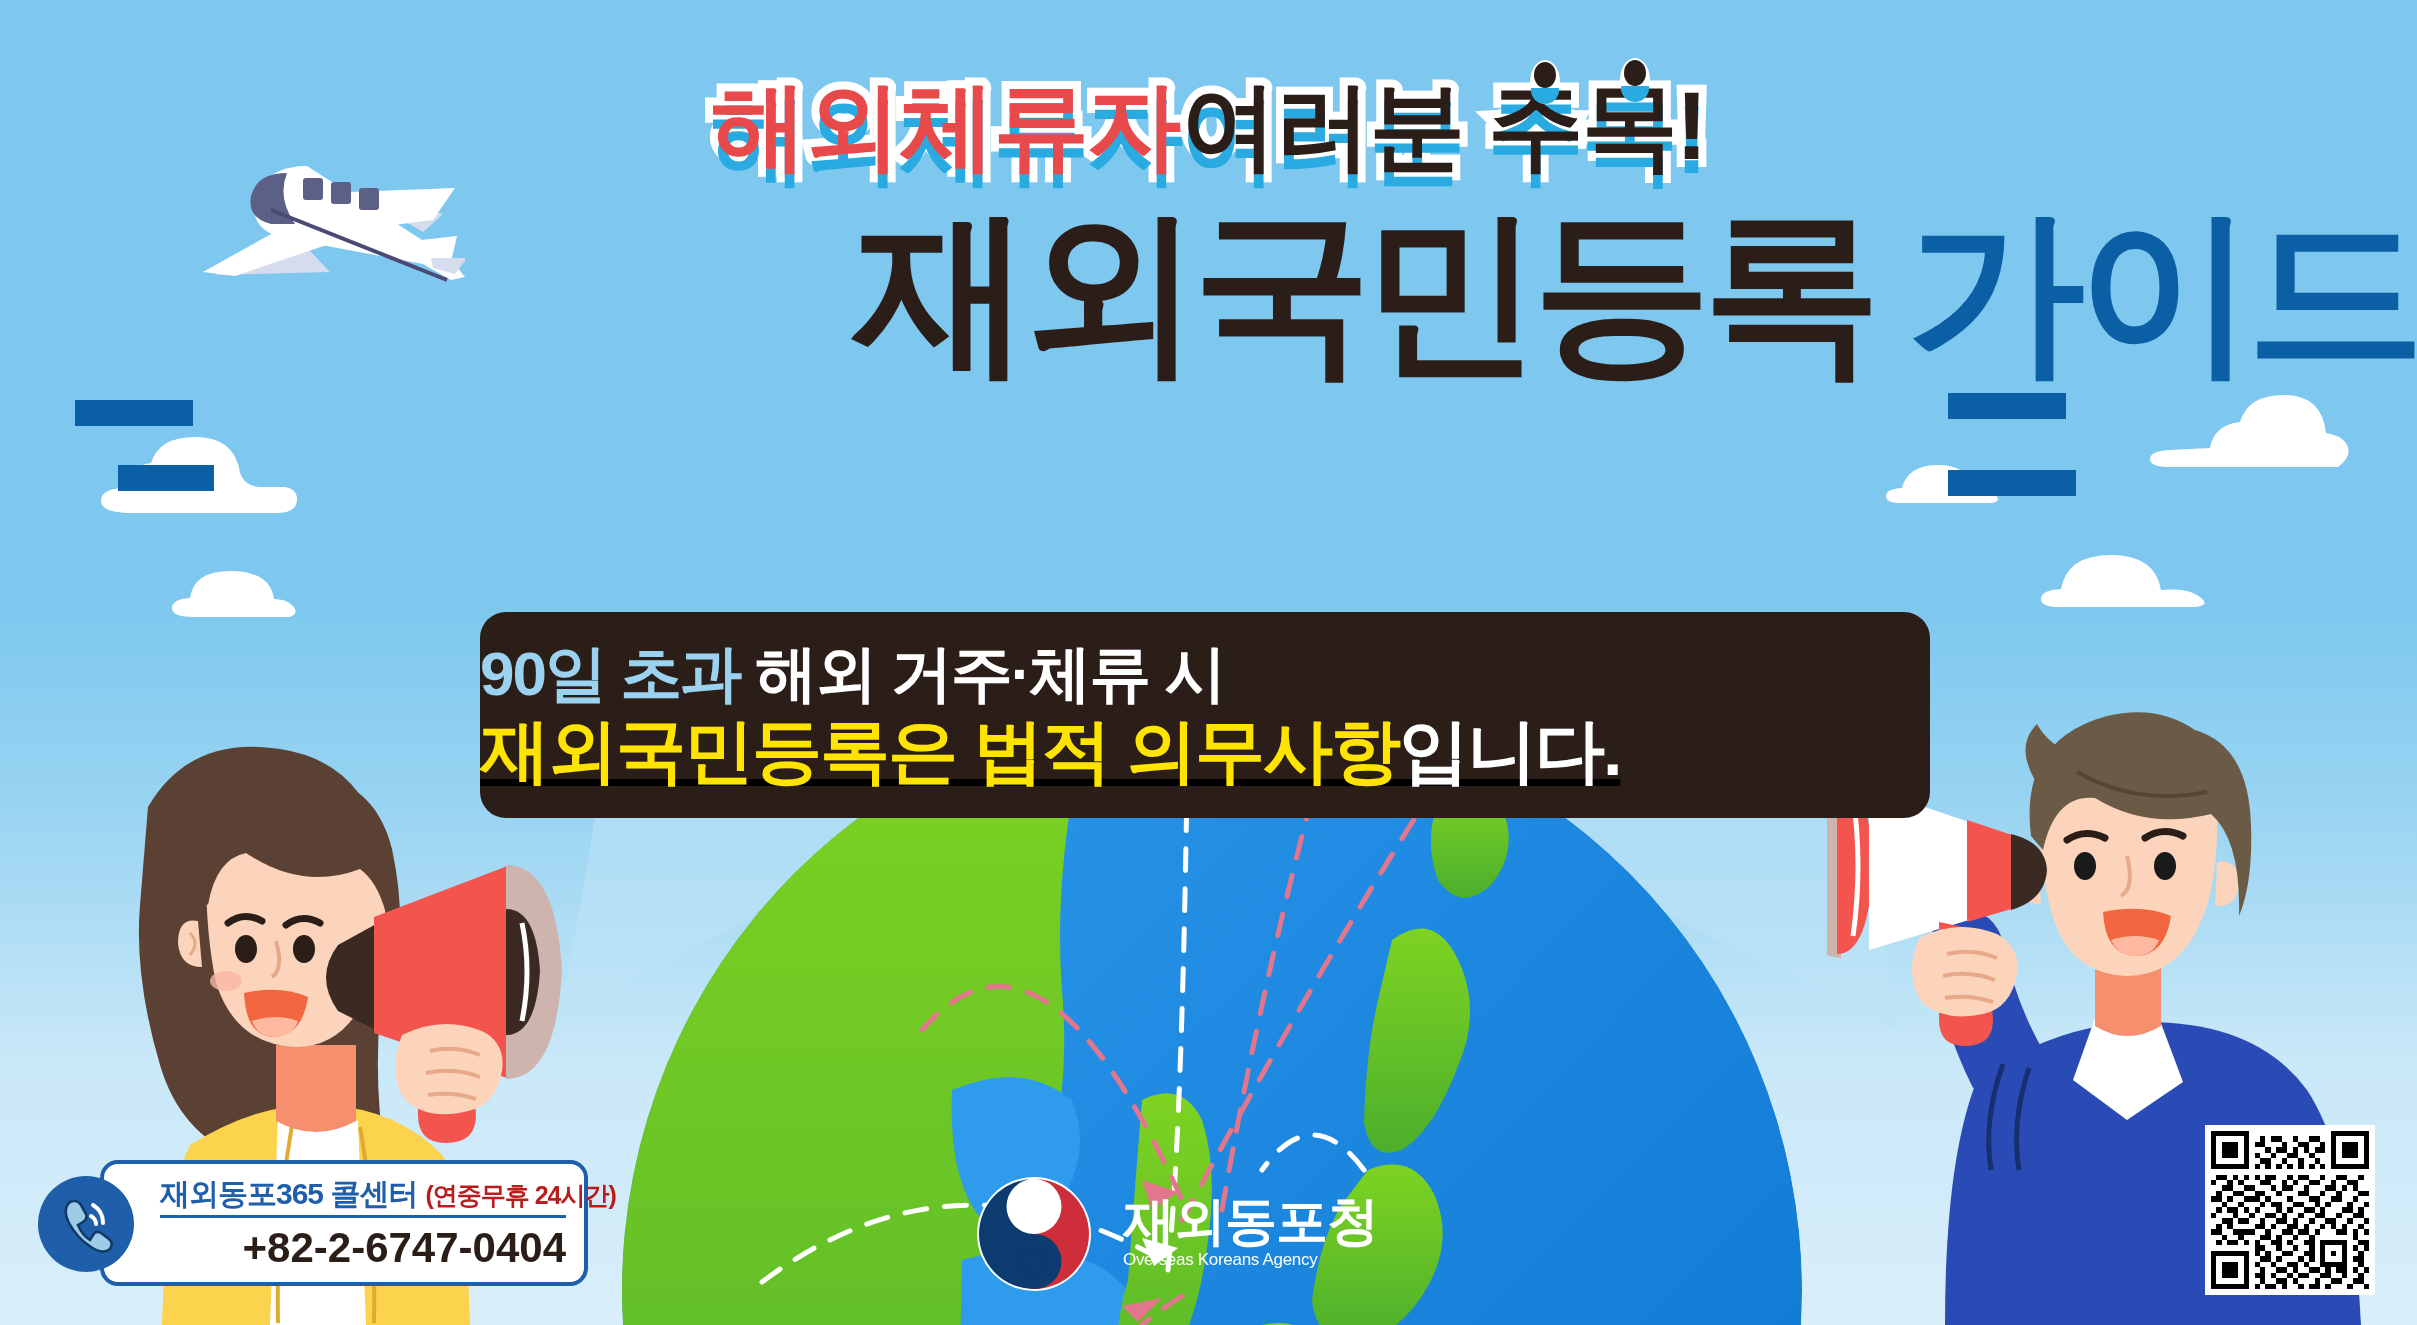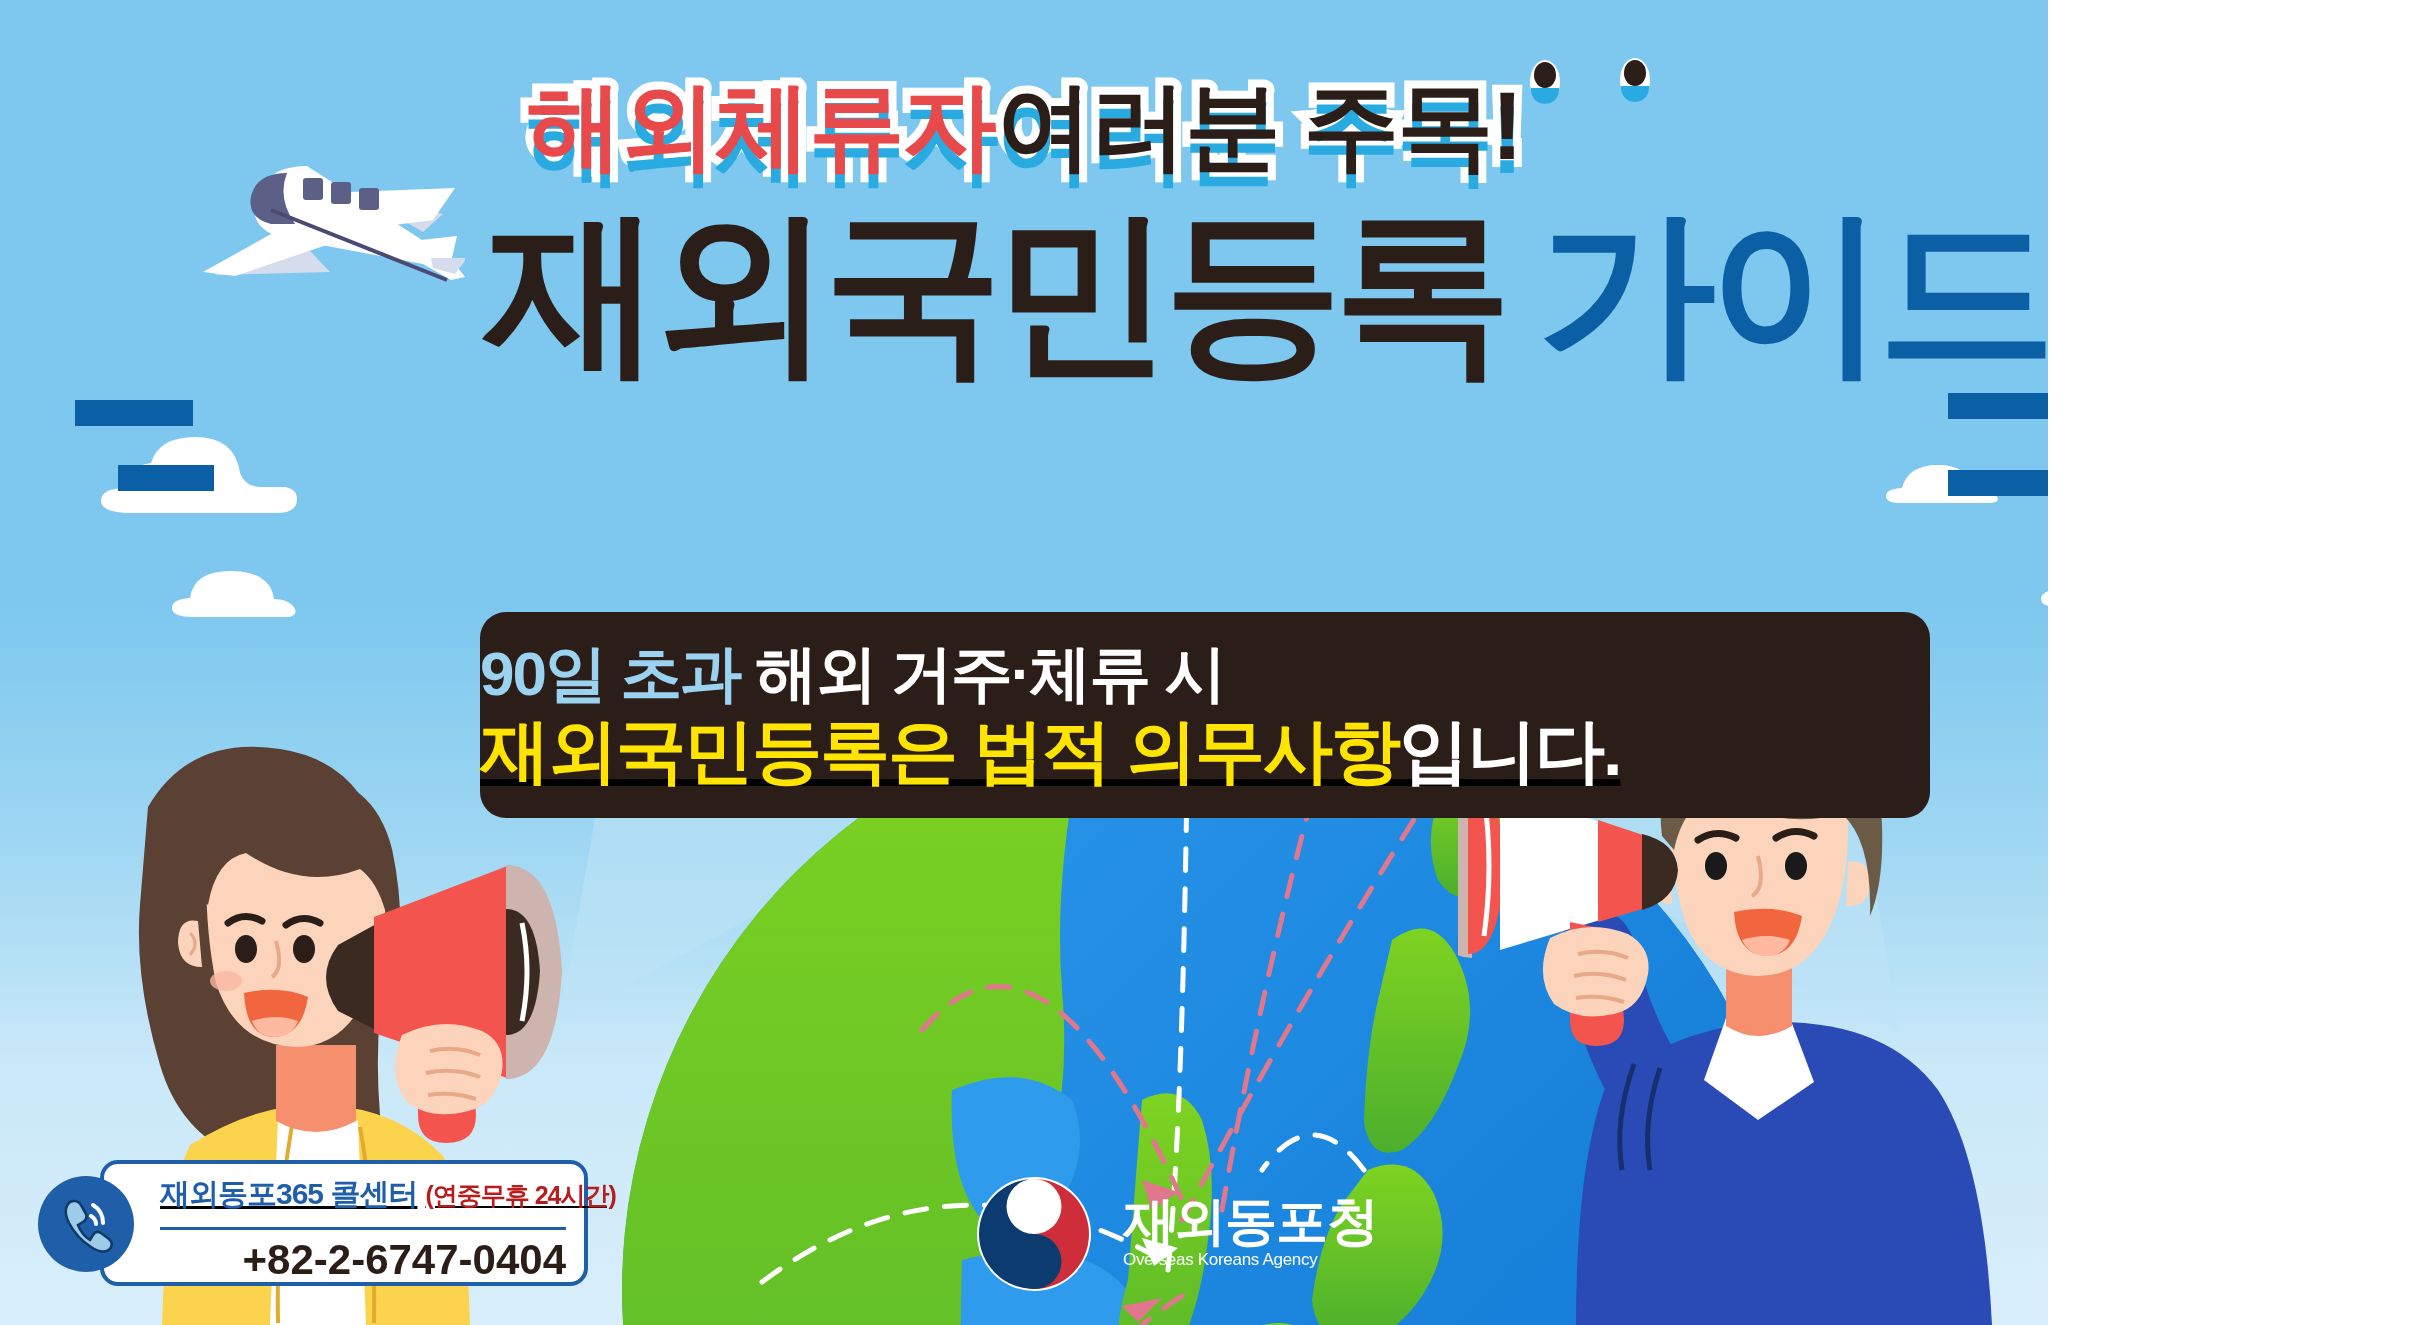--- a/index.html
+++ b/index.html
@@ -1,20 +1,20 @@
 <!DOCTYPE html>
 <html><head>
 <meta charset="utf-8">
 <style>
   html,body{margin:0;padding:0;background:#fff;}
   body{font-family:"Liberation Sans","DejaVu Sans",sans-serif;}
 
   #poster{
     position:relative;
-    width:2048px;height:1325px;
+    width:2417px;height:1325px;
     overflow:hidden;
     background:linear-gradient(180deg,#7ec8ef 0%,#7ec8ef 46%,#9bd5f2 62%,#c9e8f8 80%,#d9eefb 100%);
   }
 
   .plane{position:absolute;}
 
   
   .kicker{
     position:absolute;left:0;right:0;top:78px;
     text-align:center;
@@ -91,23 +91,22 @@
     background:#ffffff;
     border:4px solid #1f5fa9;
     border-radius:18px;
     z-index:8;
     box-sizing:border-box;
     padding:10px 18px 10px 56px;
   }
   .contact .row1{
     display:flex;align-items:baseline;gap:8px;
     border-bottom:3px solid #1f5fa9;
-    padding-bottom:12px;
+    padding-bottom:0;
     white-space:nowrap;
-    text-decoration:underline;
   }
   .c-name{font-size:30px;font-weight:900;color:#1f5fa9;letter-spacing:-1px;}
   .c-note{font-size:25px;font-weight:700;color:#b91c1c;letter-spacing:-1px;}
   .c-phone{
     text-align:right;font-size:42px;font-weight:900;color:#2b1e18;
     letter-spacing:0px;padding-top:6px;white-space:nowrap;
   }
   .phone-badge{
     position:absolute;left:38px;top:1176px;
     width:96px;height:96px;border-radius:50%;

